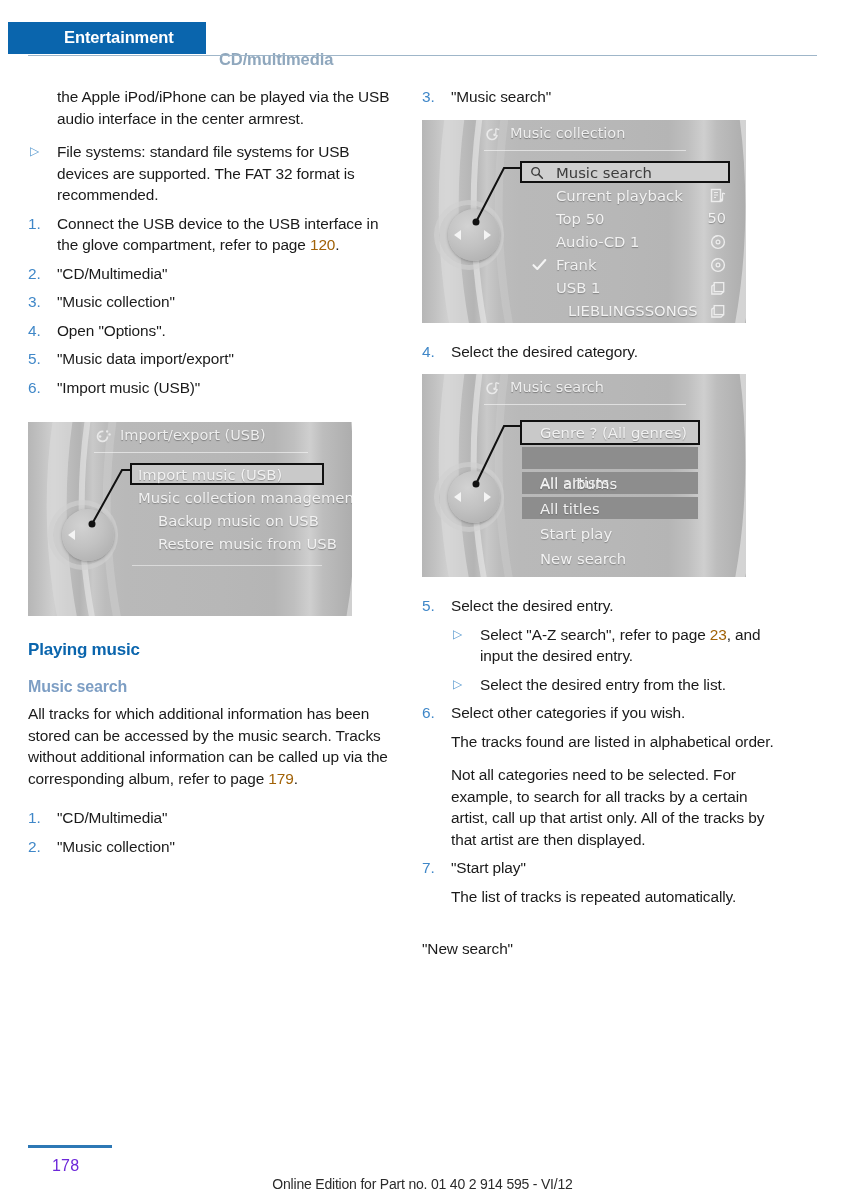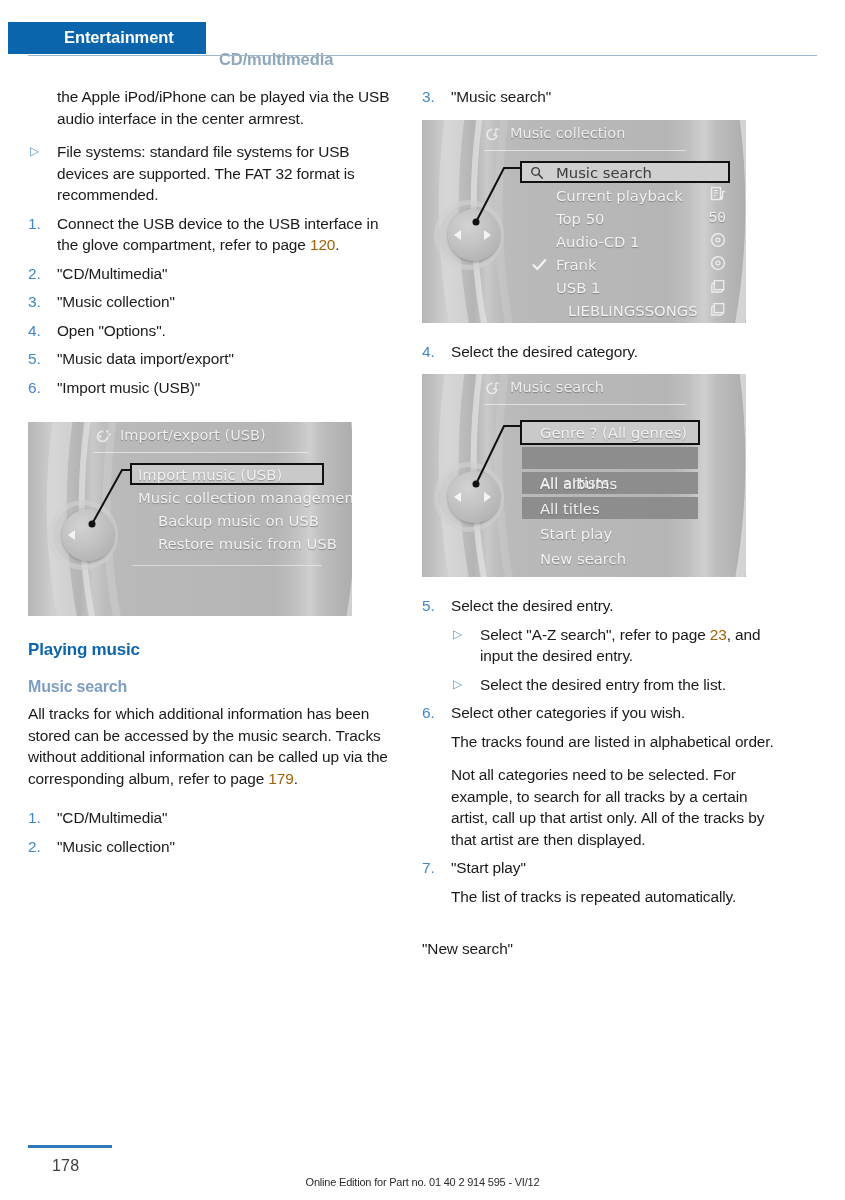--- a/index.html
+++ b/index.html
@@ -259,21 +259,20 @@
     position: absolute;
     left: 4px;
     top: 0;
     z-index: 2;
   }
   .menu-row .mright {
     position: absolute;
     right: 2px;
     top: 0;
     z-index: 2;
-    font-family: Liberation Mono, monospace;
   }
   .menu-row.band .mtext { z-index: 2; }
 
   .ctrl-wrap {
     position: absolute;
     left: 16px;
     width: 78px;
     height: 78px;
     pointer-events: none;
   }
@@ -323,30 +322,30 @@
     top: 1145px;
     width: 84px;
     height: 3px;
     background: #2d78b5;
   }
   .footer-page {
     position: absolute;
     left: 52px;
     top: 1157px;
     font-size: 16px;
-    color: #404040;
+    color: #6d28d9;
     letter-spacing: 0.2px;
   }
   .footer-note {
     position: absolute;
     left: 0;
     top: 1176px;
     width: 845px;
     text-align: center;
-    font-size: 11px;
+    font-size: 14px;
     color: #2b2b2b;
     letter-spacing: -0.2px;
   }
 </style>
 </head>
 <body>
 
 <div class="page">
 
   <div class="header">

